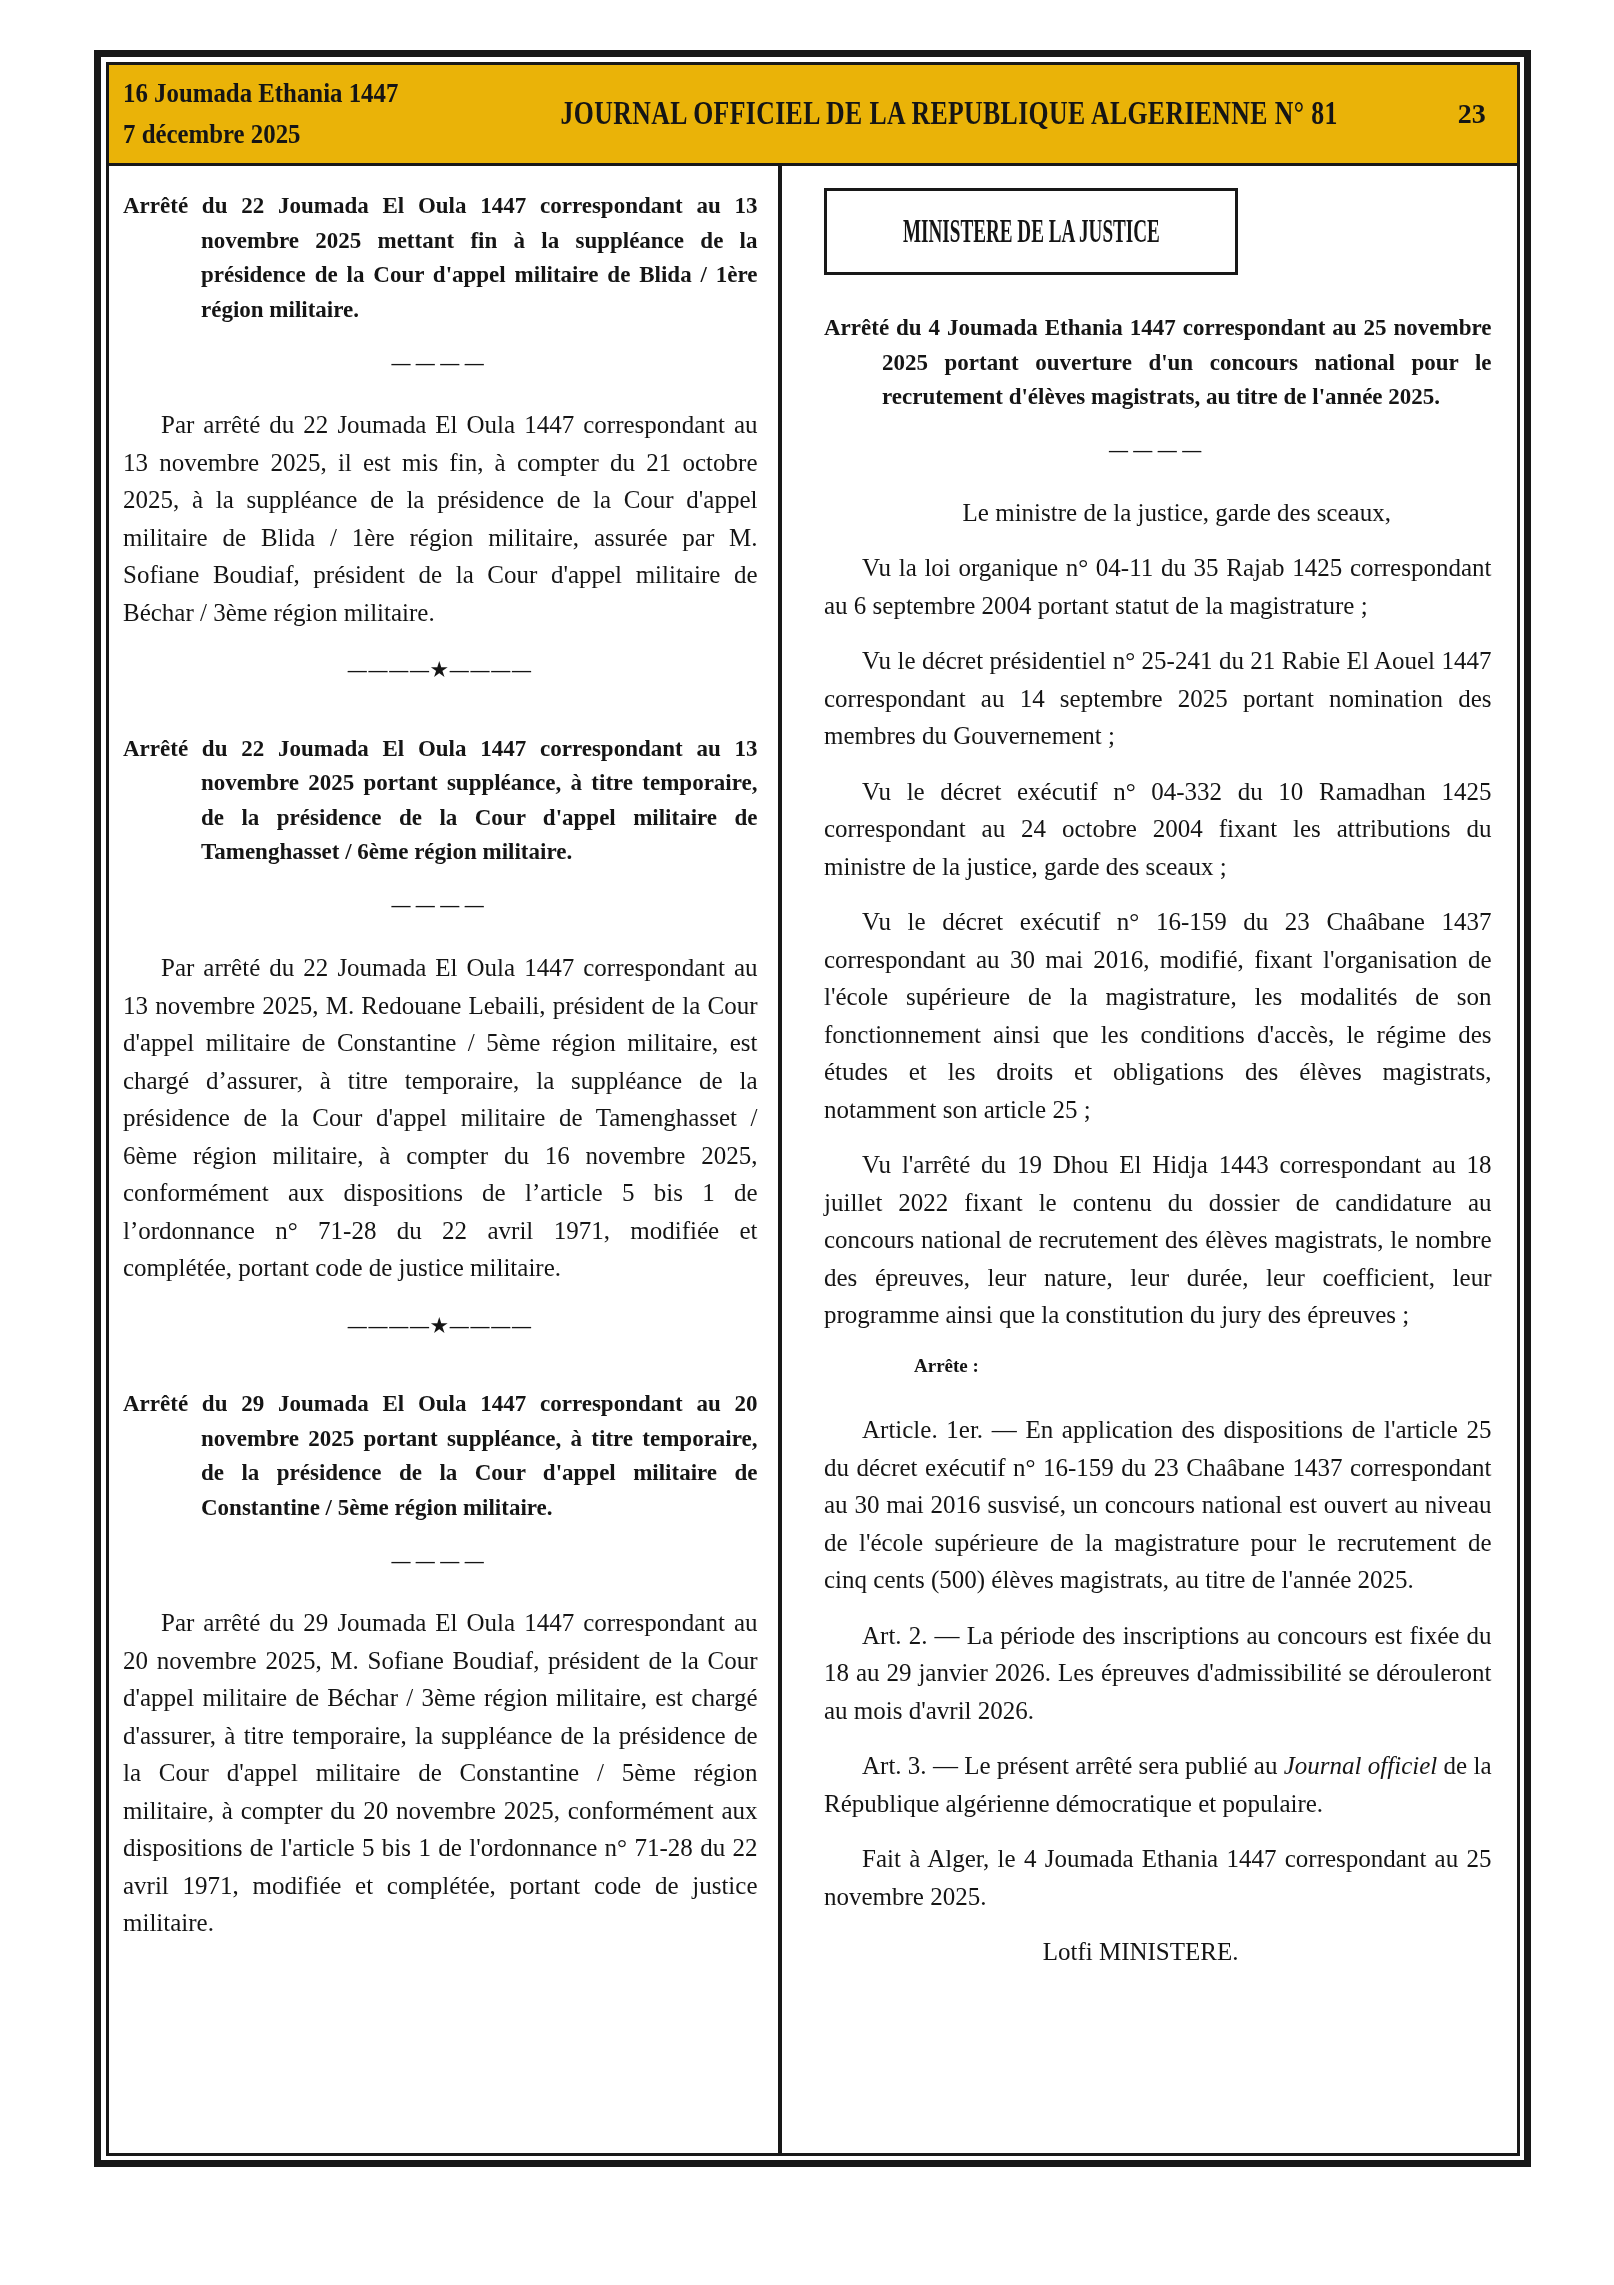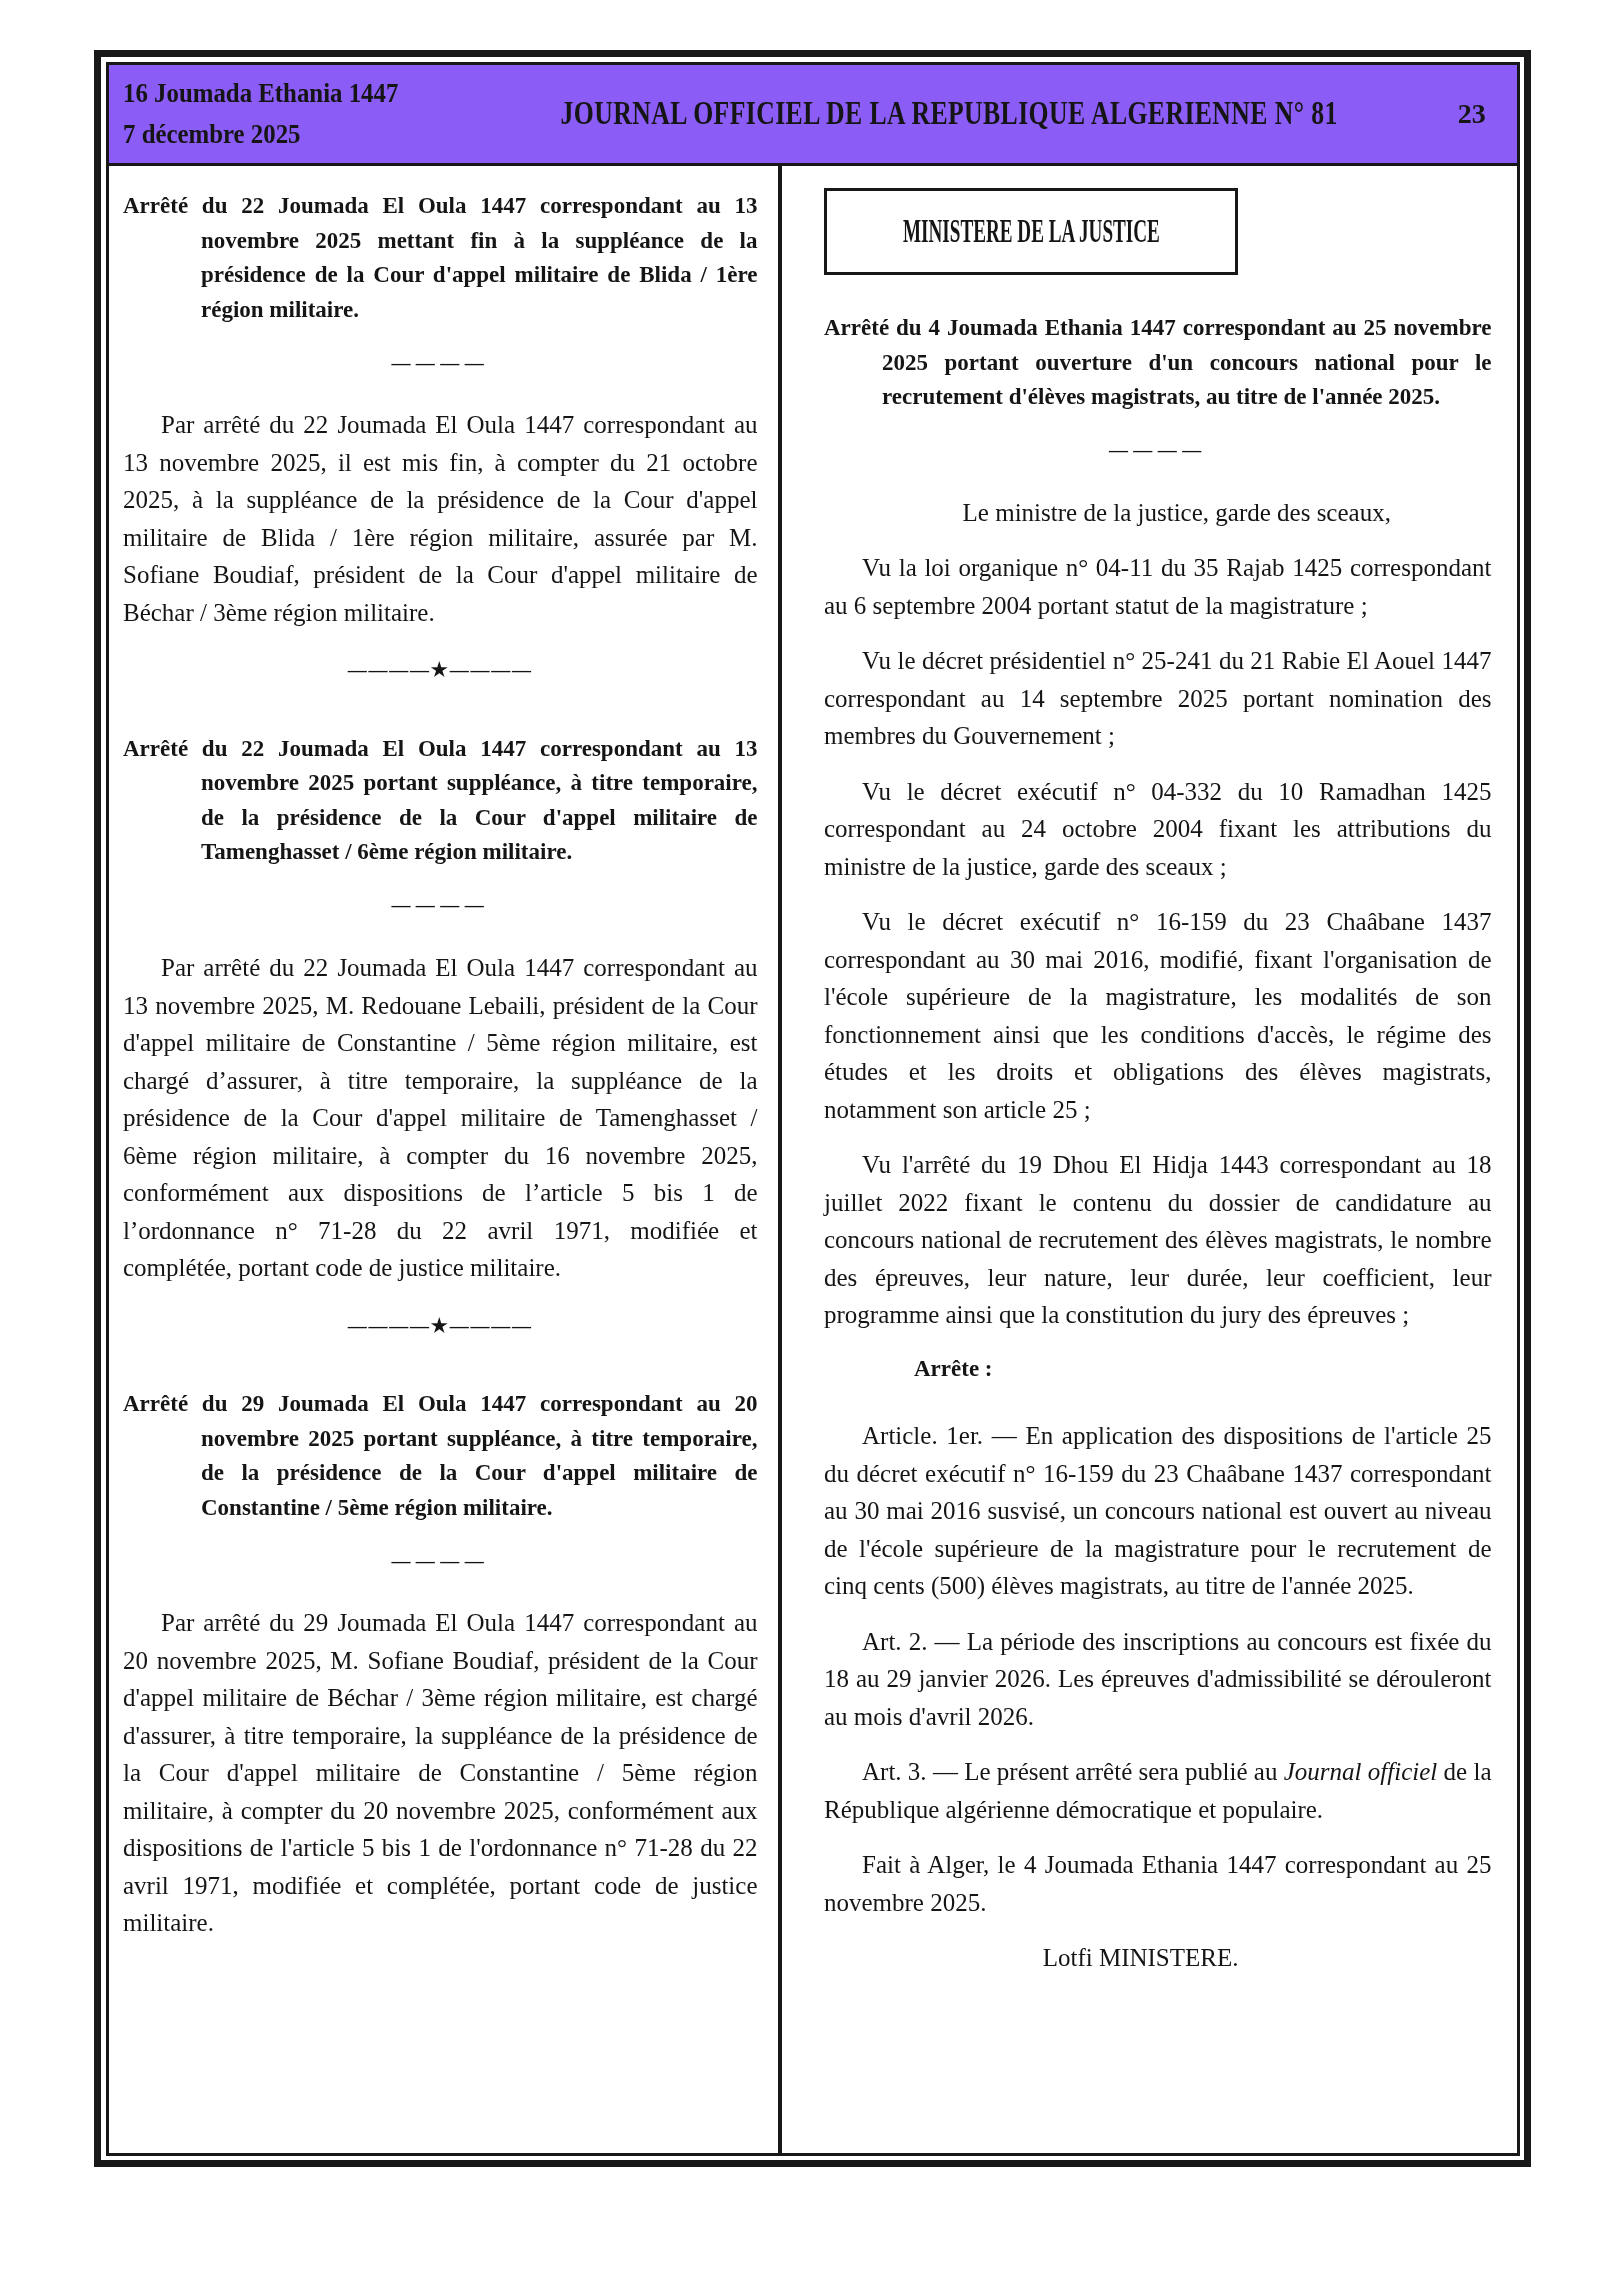--- a/index.html
+++ b/index.html
@@ -24,21 +24,21 @@
     width: 100%; height: 100%;
     border: 3.6px solid #181818;
     display: flex; flex-direction: column;
     overflow: hidden;
   }
 
   
   .masthead {
     flex: 0 0 auto;
     height: 101px;
-    background: #8b5cf6;
+    background: #eab308;
     border-bottom: 3.6px solid #181818;
     display: flex; align-items: center;
     padding: 0 23.5px 0 14.5px;
   }
   .masthead-dates {
     flex: 0 0 317px;
     font-weight: bold; font-size: 27px; line-height: 1.5;
     transform: scaleX(0.92); transform-origin: left center;
     white-space: nowrap;
   }
@@ -95,21 +95,21 @@
     display: flex; align-items: center; justify-content: center;
     text-align: center;
   }
   .ministry-title {
     display: inline-block;
     font-weight: bold; font-size: 33px; white-space: nowrap;
     transform: scaleX(0.58); transform-origin: center;
   }
 
   .arrete-label {
-    font-weight: bold; font-size: 23px; line-height: 1.5;
+    font-weight: bold; font-size: 19px; line-height: 1.5;
     padding-left: 90px;
     margin: 0 0 31px;
   }
   .article-italic { font-style: italic; }
 
   .signoff { margin-top: 5.4px; }
   .signature {
     font-size: 25px; line-height: 1.5;
     text-align: right; padding-right: 253px;
     margin-top: 16.3px;

